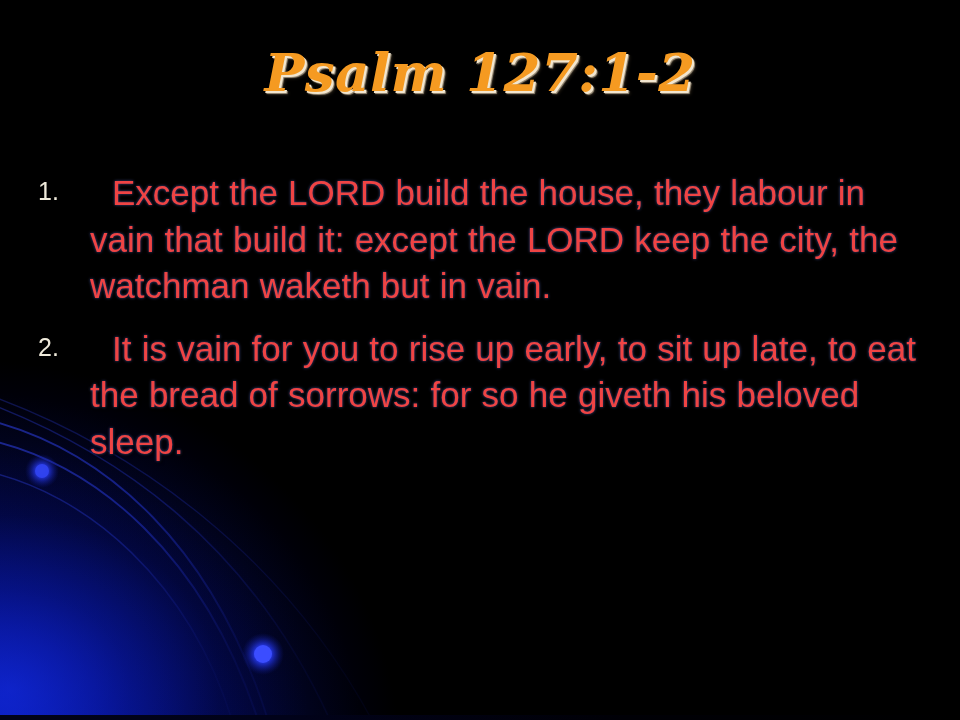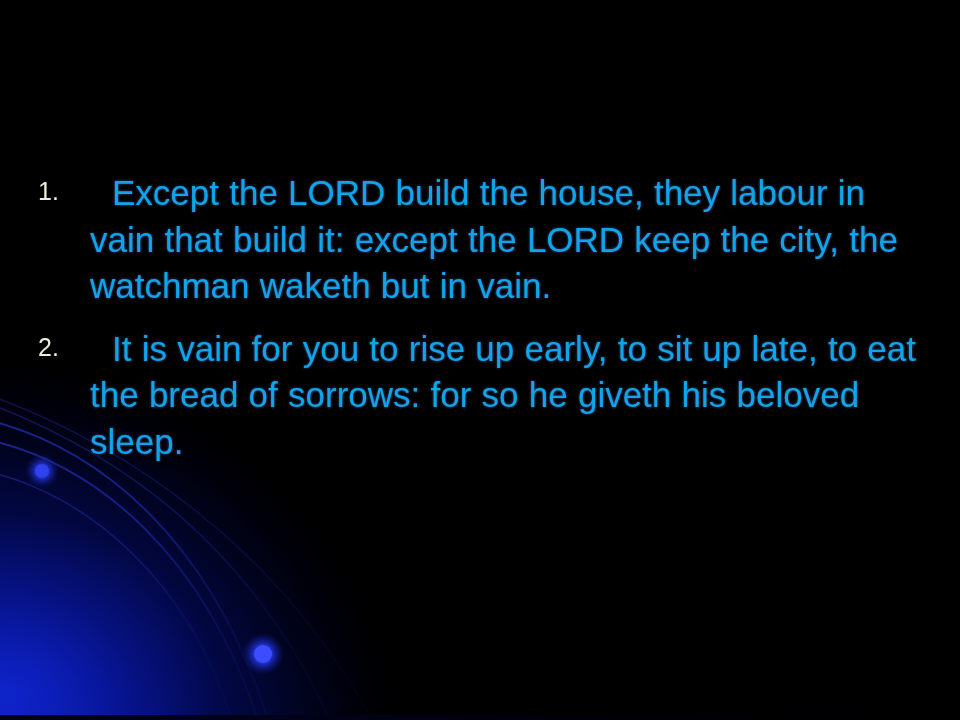--- a/index.html
+++ b/index.html
@@ -104,21 +104,21 @@
     font-size: 25px;
     line-height: 30px;
     color: #efeadb;
     text-shadow: 1px 1px 2px rgba(0,0,0,0.9);
   }
 
   .bullet-text {
     display: block;
     font-size: 35px;
     line-height: 46.5px;
-    color: #0ea5e9;
+    color: #ef4444;
     text-shadow:
       0 0 3px rgba(120,140,255,0.55),
       1px 1px 2px rgba(0,0,0,0.95),
       2px 2px 3px rgba(0,0,0,0.6);
     text-indent: 22px;
     word-spacing: 0.5px;
   }
 </style>
 </head>
 <body>
@@ -151,20 +151,21 @@
     </g>
 
     <circle cx="42" cy="471" r="17" fill="url(#nodeGlow)" opacity="0.75"></circle>
     <circle cx="42" cy="471" r="7" fill="#2f42f0" opacity="0.95"></circle>
     <circle cx="263" cy="654" r="21" fill="url(#nodeGlow)" opacity="0.85"></circle>
     <circle cx="263" cy="654" r="9" fill="#3b4dff" opacity="1"></circle>
   </svg>
 
   <div id="bottom-edge"></div>
 
+  <div id="title">Psalm 127:1-2</div>
 
   <ol id="body-list">
     <li class="bullet-item">
       <span class="bullet-num">1.</span>
       <span class="bullet-text">Except the LORD build the house, they labour in vain that build it: except the LORD keep the city, the watchman waketh but in vain.</span>
     </li>
     <li class="bullet-item">
       <span class="bullet-num">2.</span>
       <span class="bullet-text">It is vain for you to rise up early, to sit up late, to eat the bread of sorrows: for so he giveth his beloved sleep.</span>
     </li>

